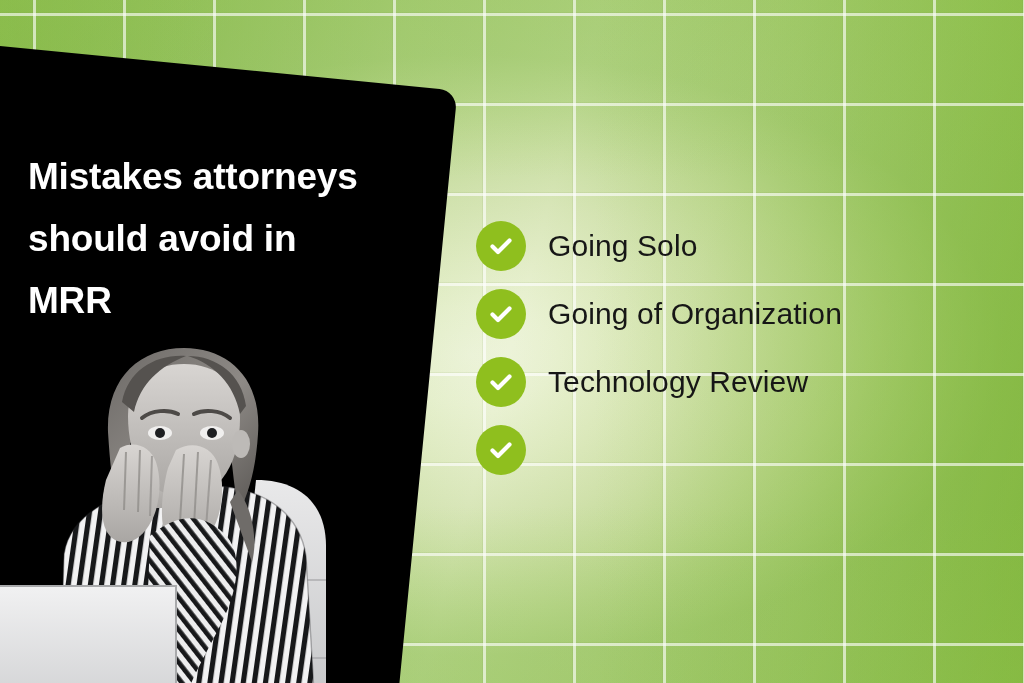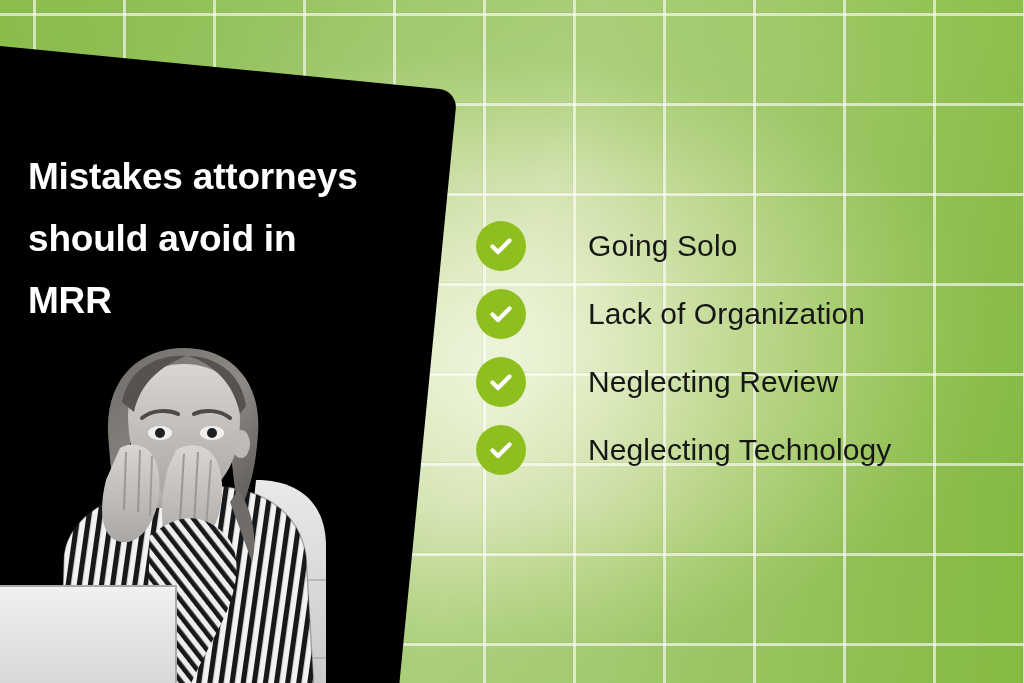--- a/index.html
+++ b/index.html
@@ -120,21 +120,20 @@
   
   .checklist {
     position:absolute;
     left:476px; top:212px;
     width:520px;
   }
   .check-row {
     display:flex;
     align-items:center;
     height:68px;
-    gap:40px;
   }
   .check-circle {
     width:50px; height:50px;
     border-radius:50%;
     flex:0 0 50px;
     display:flex;
     align-items:center;
     justify-content:center;
   }
   .check-circle svg { display:block; }
@@ -287,37 +286,36 @@
       </span>
       <span class="check-label">Going Solo</span>
     </div>
 
     <div class="check-row">
       <span class="check-circle" style="background:#8fbf1e">
         <svg width="28" height="28" viewBox="0 0 28 28" aria-hidden="true">
           <path d="M5.5 14.5 L11 20 L22.5 8.5" fill="none" stroke="#ffffff" stroke-width="4.2" stroke-linecap="round" stroke-linejoin="round"></path>
         </svg>
       </span>
-      <span class="check-label">Lack of Organization</span>
+      <span class="check-label">Going of Organization</span>
     </div>
 
     <div class="check-row">
       <span class="check-circle" style="background:#8fbf1e">
         <svg width="28" height="28" viewBox="0 0 28 28" aria-hidden="true">
           <path d="M5.5 14.5 L11 20 L22.5 8.5" fill="none" stroke="#ffffff" stroke-width="4.2" stroke-linecap="round" stroke-linejoin="round"></path>
         </svg>
       </span>
-      <span class="check-label">Neglecting Review</span>
+      <span class="check-label">Technology Review</span>
     </div>
 
 
     <div class="check-row">
       <span class="check-circle" style="background:#8fbf1e">
         <svg width="28" height="28" viewBox="0 0 28 28" aria-hidden="true">
           <path d="M5.5 14.5 L11 20 L22.5 8.5" fill="none" stroke="#ffffff" stroke-width="4.2" stroke-linecap="round" stroke-linejoin="round"></path>
         </svg>
       </span>
-      <span class="check-label">Neglecting Technology</span>
     </div>
 
   </div>
 
 </div>
 
 </body></html>

